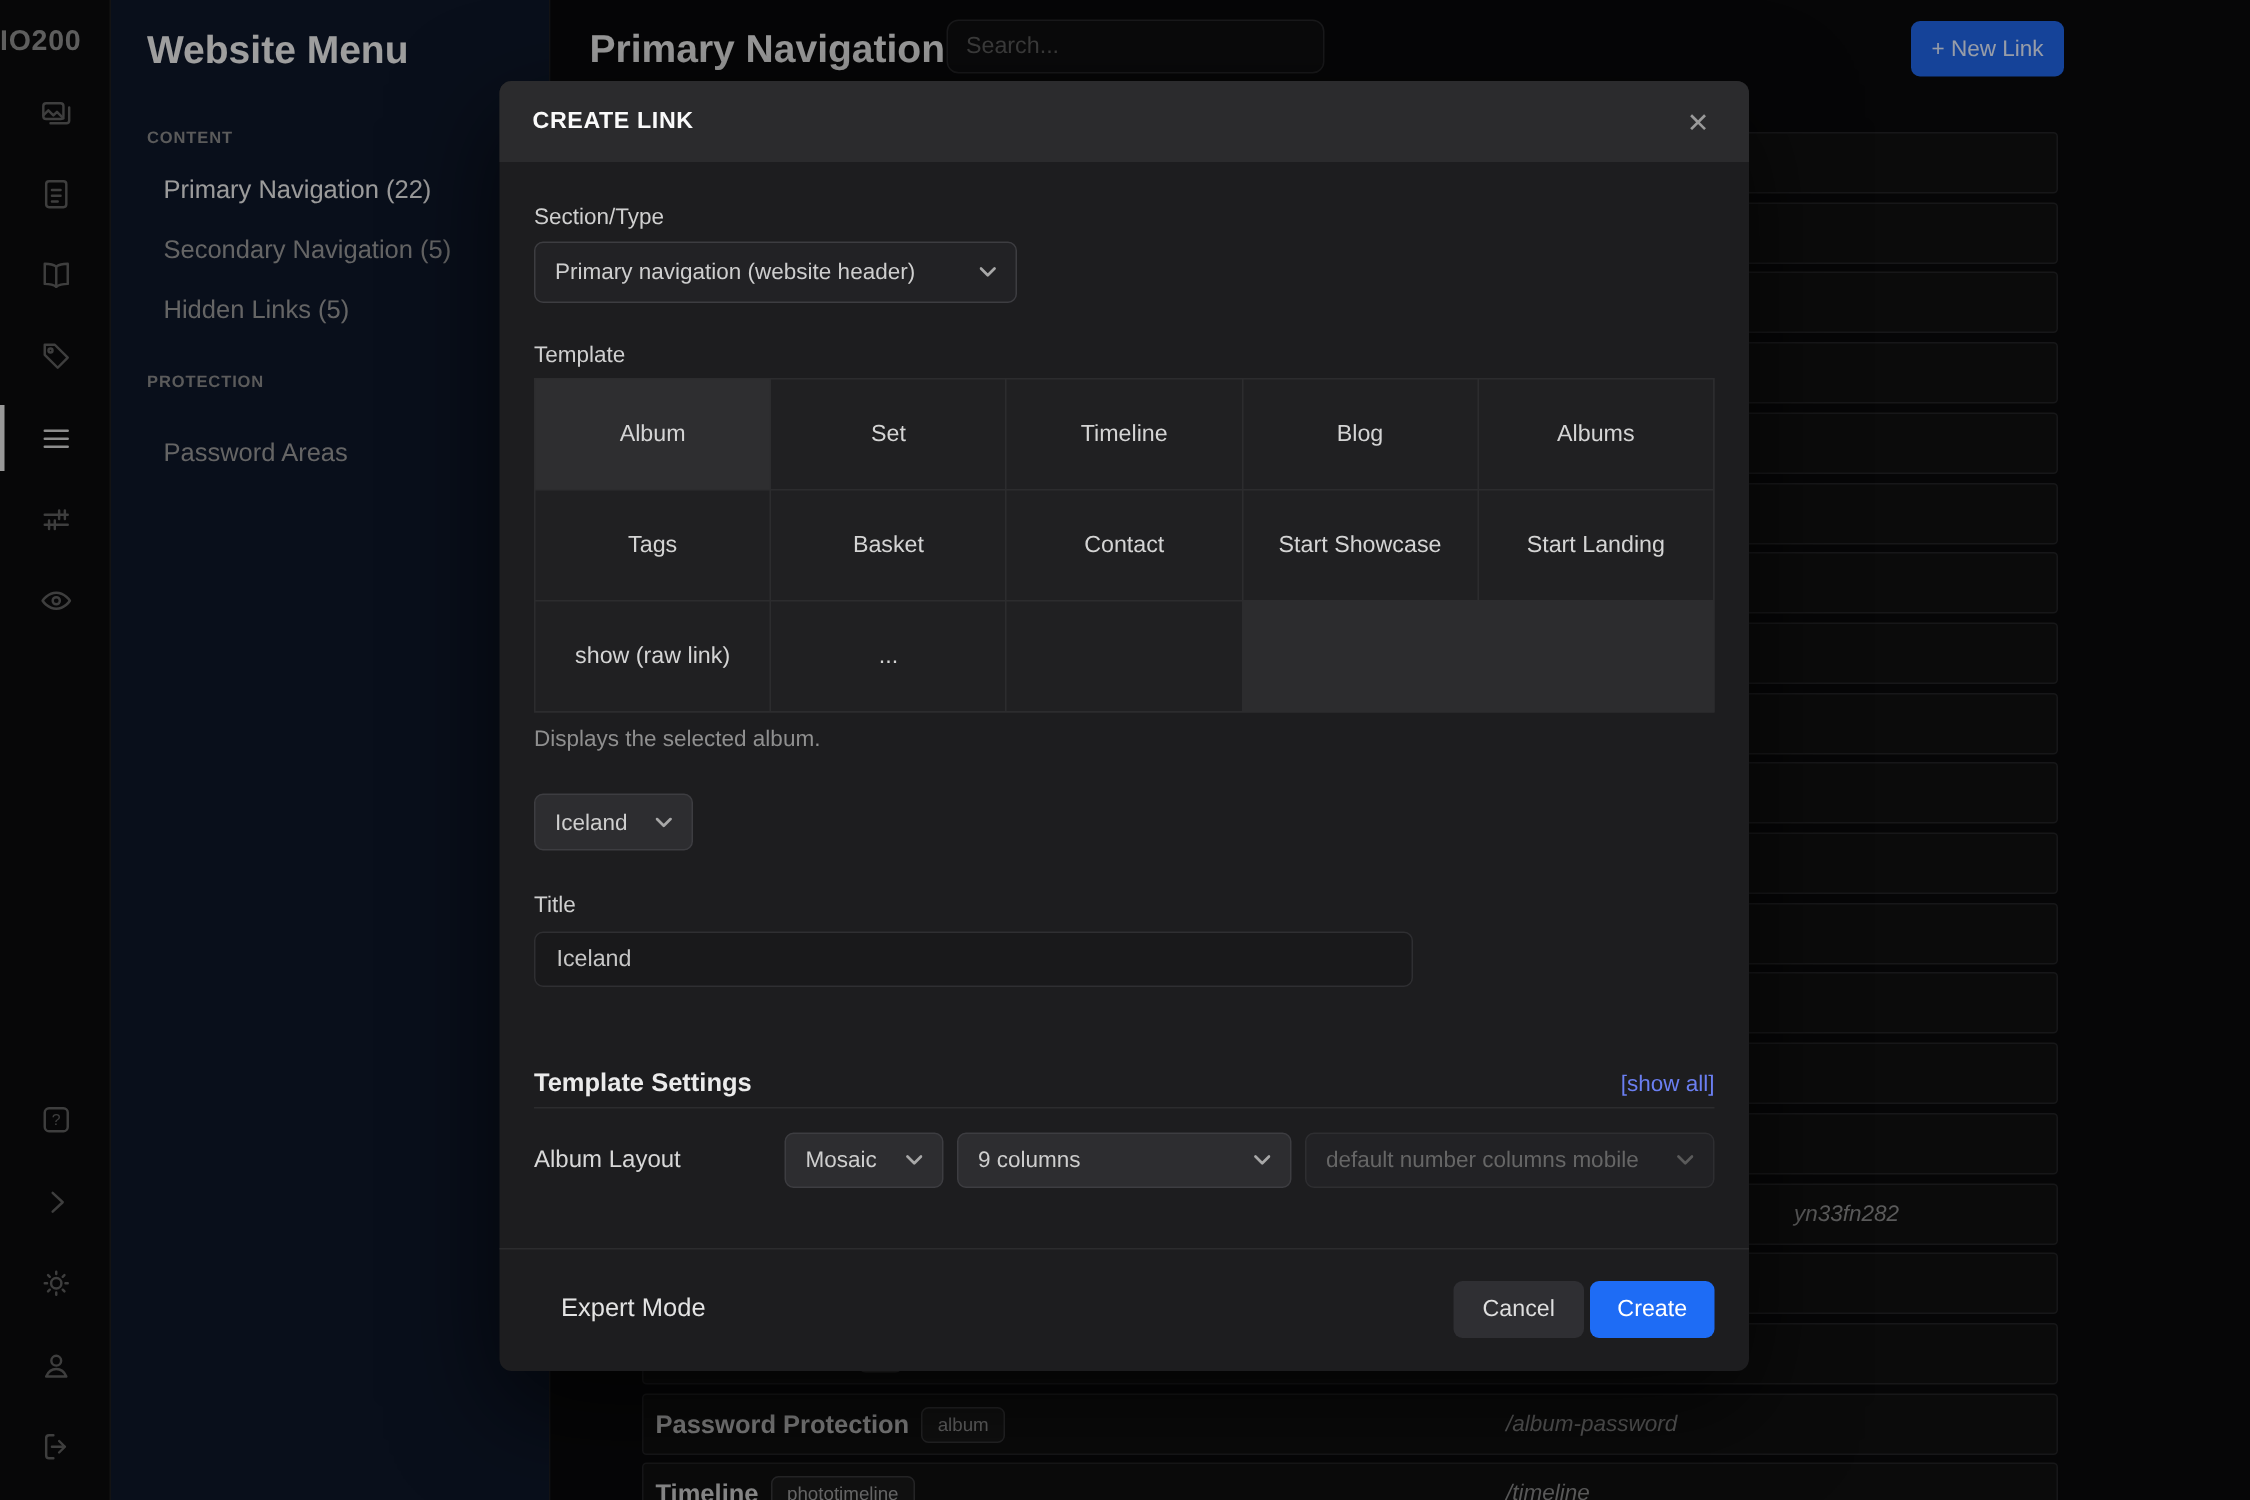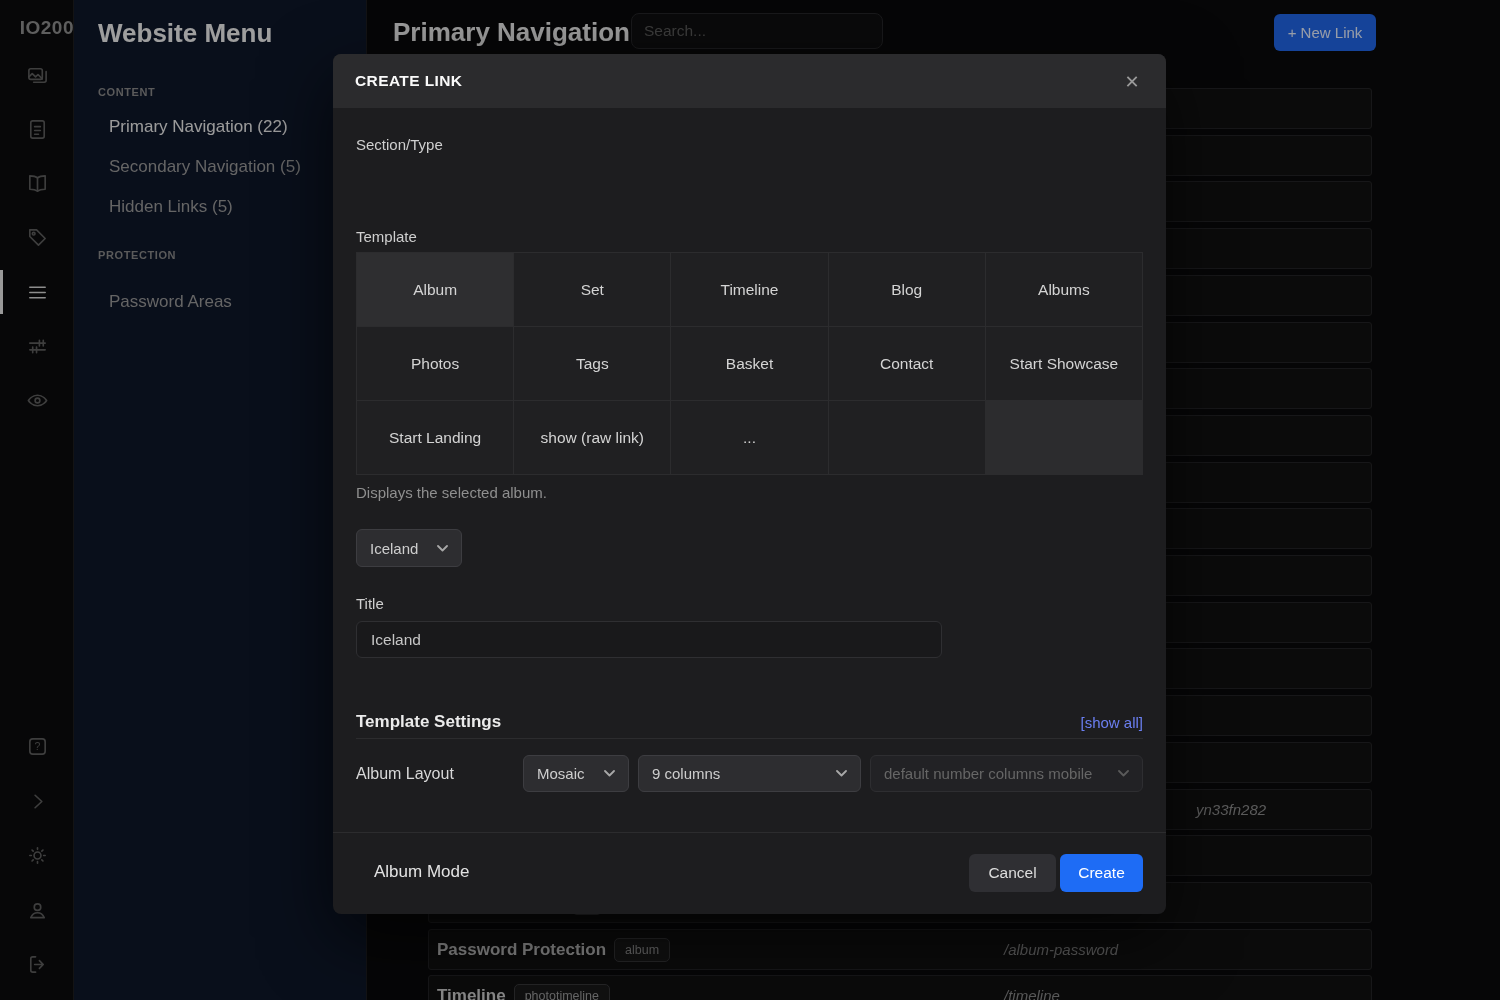--- a/index.html
+++ b/index.html
@@ -3,21 +3,21 @@
 <meta charset="utf-8">
 <style>
   * { margin:0; padding:0; box-sizing:border-box; }
   html,body { width:1500px; height:1000px; overflow:hidden; background:#0a0a0b;
     font-family:"Liberation Sans", sans-serif; }
   .app { position:absolute; inset:0; }
 
   
   .rail { position:absolute; left:0; top:0; width:74px; height:1000px;
     background:#0c0c0d; border-right:1px solid #1d1d1f; }
-  .logo { position:absolute; left:0; top:17px; width:74px; text-align:right;
+  .logo { position:absolute; left:0; top:17px; width:74px; text-align:left;
     color:#8f8f8f; font-size:19px; font-weight:700; letter-spacing:.5px; }
   .rail-btn { position:absolute; left:19px; width:36px; height:36px; display:flex;
     align-items:center; justify-content:center; color:#5f5f5f; background:none; border:none; cursor:pointer; }
   .rail-btn.active { color:#d6d6d6; }
   .active-bar { position:absolute; left:0; top:270px; width:3px; height:44px; background:#e8e8e8; }
   .rail-btn svg { width:23px; height:23px; stroke:currentColor; fill:none;
     stroke-width:1.7; stroke-linecap:round; stroke-linejoin:round; }
 
   
   .menu-panel { position:absolute; left:74px; top:0; width:293px; height:1000px;
@@ -232,29 +232,34 @@
 
 <div class="overlay"></div>
 
 <div class="modal">
   <div class="modal-header">
     <span class="modal-title">CREATE LINK</span>
   </div>
   <button class="modal-close">✕</button>
 
   <div class="lbl" style="top:82px">Section/Type</div>
+  <div class="sel" style="top:107px; left:23px; width:322px; height:41px">
+    <span>Primary navigation (website header)</span>
+    <svg viewBox="0 0 11 7">
+        <path d="M1 1l4.5 4.5L10 1"></path>
+      </svg>
+  </div>
 
   <div class="lbl" style="top:174px">Template</div>
   <div class="tpl-grid" id="tpl-grid">
       <div class="tpl-cell selected">Album</div>
       <div class="tpl-cell">Set</div>
       <div class="tpl-cell">Timeline</div>
       <div class="tpl-cell">Blog</div>
       <div class="tpl-cell">Albums</div>
-      <div class="tpl-cell">Photos</div>
       <div class="tpl-cell">Tags</div>
       <div class="tpl-cell">Basket</div>
       <div class="tpl-cell">Contact</div>
       <div class="tpl-cell">Start Showcase</div>
       <div class="tpl-cell">Start Landing</div>
       <div class="tpl-cell">show (raw link)</div>
       <div class="tpl-cell">...</div>
       <div class="tpl-cell"></div>
     </div>
   <div class="hint" style="top:430px">Displays the selected album.</div>
@@ -287,17 +292,17 @@
       </svg>
   </div>
   <div class="sel disabled" style="top:701px; left:537px; width:273px; height:37px">
     <span>default number columns mobile</span>
     <svg viewBox="0 0 11 7">
         <path d="M1 1l4.5 4.5L10 1"></path>
       </svg>
   </div>
 
   <div class="modal-footer">
-    <span class="expert">Album Mode</span>
+    <span class="expert">Expert Mode</span>
     <button class="btn-cancel">Cancel</button>
     <button class="btn-create">Create</button>
   </div>
 </div>
 
 </body></html>

